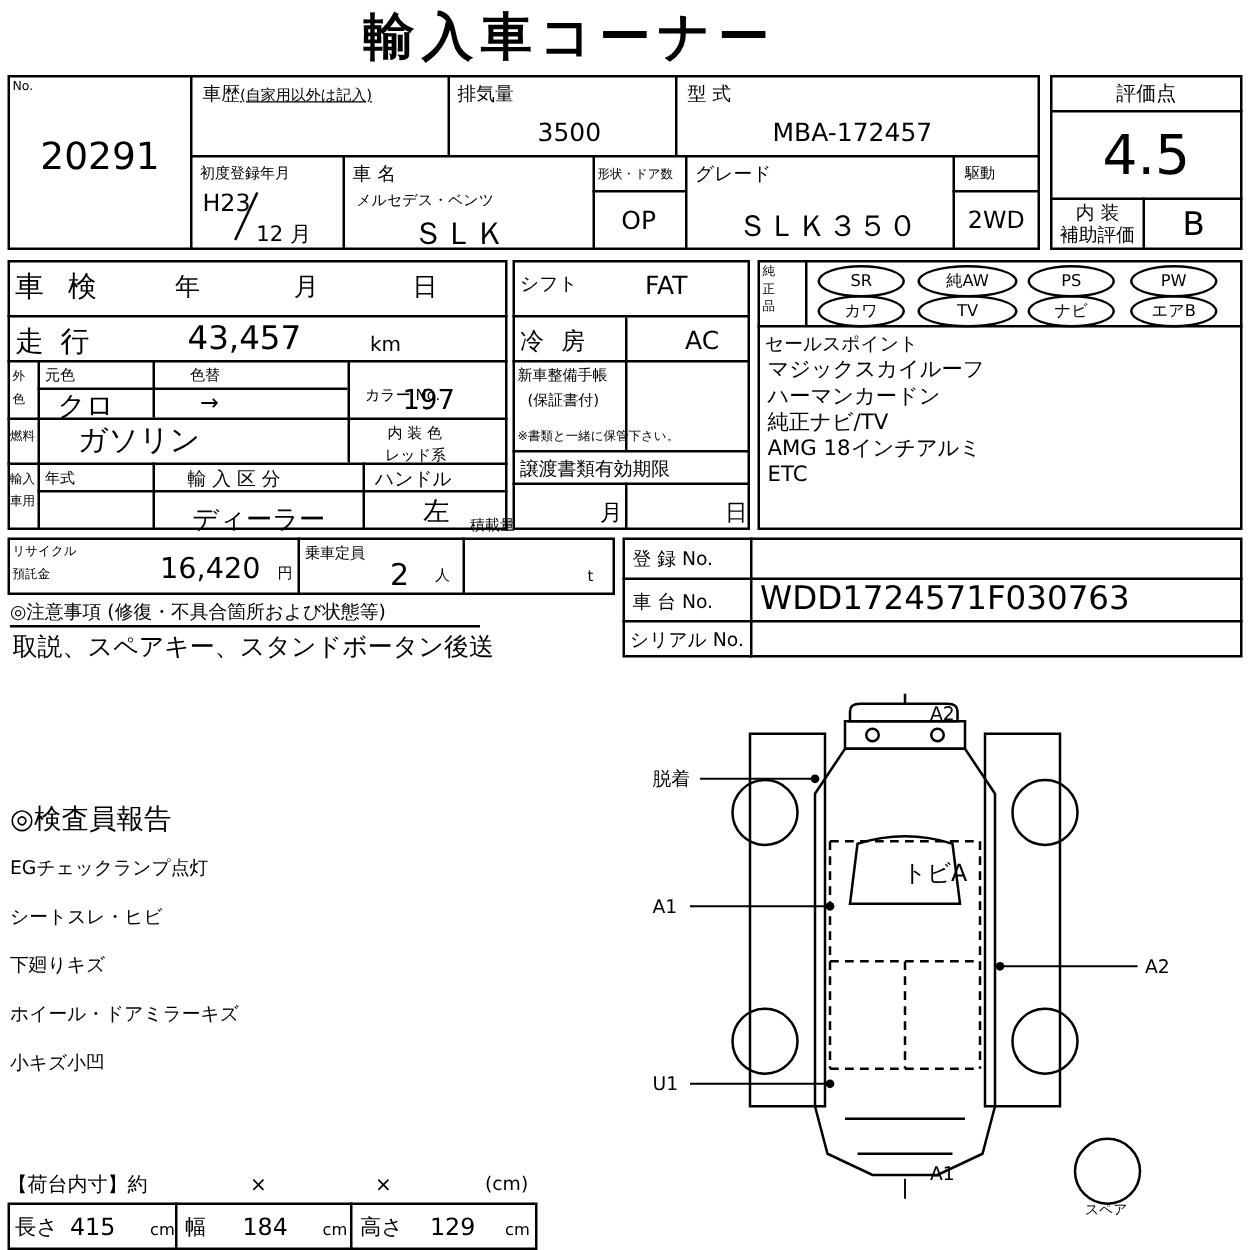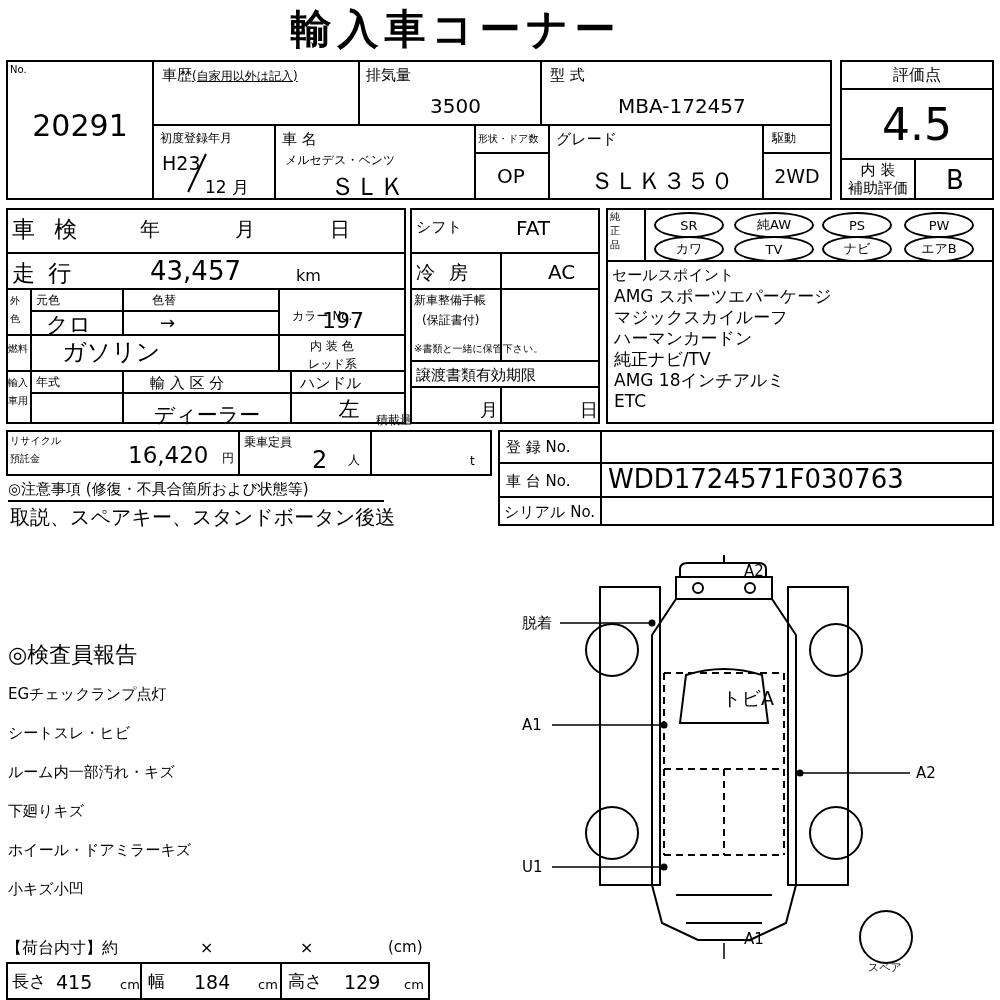--- a/index.html
+++ b/index.html
@@ -187,21 +187,20 @@
 <div class="ellipse" style="position:absolute;left:734px;top:212px;width:76px;height:22px;">純AW</div>
 <div class="ellipse" style="position:absolute;left:822px;top:212px;width:66px;height:22px;">PS</div>
 <div class="ellipse" style="position:absolute;left:904px;top:212px;width:66px;height:22px;">PW</div>
 <div class="ellipse" style="position:absolute;left:654px;top:236px;width:66px;height:22px;">カワ</div>
 <div class="ellipse" style="position:absolute;left:734px;top:236px;width:76px;height:22px;">TV</div>
 <div class="ellipse" style="position:absolute;left:822px;top:236px;width:66px;height:22px;">ナビ</div>
 <div class="ellipse" style="position:absolute;left:904px;top:236px;width:66px;height:22px;">エアB</div>
 
 <div class="bx lbl" style="left:612px;top:266px;">セールスポイント</div>
 <div class="bx" style="left:614px;top:286px;font-size:17px;line-height:21px;">
-  <div>AMG スポーツエパーケージ</div>
   <div>マジックスカイルーフ</div>
   <div>ハーマンカードン</div>
   <div>純正ナビ/TV</div>
   <div>AMG 18インチアルミ</div>
   <div>ETC</div>
 </div>
 
 <div class="bx brd" style="left:498px;top:430px;width:496px;height:96px;"></div>
 <div class="ln" style="left:498px;top:462px;width:496px;height:2px;"></div>
 <div class="ln" style="left:498px;top:496px;width:496px;height:2px;"></div>
@@ -210,21 +209,20 @@
 <div class="bx l" style="left:608px;top:434px;width:380px;height:26px;font-size:20px;"></div>
 <div class="bx l" style="left:506px;top:468px;width:92px;height:26px;font-size:15px;">車 台 No.</div>
 <div class="bx l" style="left:608px;top:464px;width:380px;height:30px;font-size:26px;">WDD1724571F030763</div>
 <div class="bx l" style="left:504px;top:500px;width:94px;height:24px;font-size:15px;">シリアル No.</div>
 <div class="bx l" style="left:608px;top:500px;width:380px;height:24px;font-size:18px;"></div>
 
 <div class="bx" style="left:8px;top:640px;font-size:22px;">◎検査員報告</div>
 <div class="bx" style="left:8px;top:675px;font-size:15px;line-height:39px;">
   <div>EGチェックランプ点灯</div>
   <div>シートスレ・ヒビ</div>
-  <div>ルーム内一部汚れ・キズ</div>
   <div>下廻りキズ</div>
   <div>ホイール・ドアミラーキズ</div>
   <div>小キズ小凹</div>
 </div>
 
 <div class="bx" style="left:6px;top:938px;font-size:16px;">【荷台内寸】約</div>
 <div class="bx" style="left:200px;top:938px;font-size:16px;">×</div>
 <div class="bx" style="left:300px;top:938px;font-size:16px;">×</div>
 <div class="bx" style="left:388px;top:938px;font-size:15px;">(cm)</div>
 

